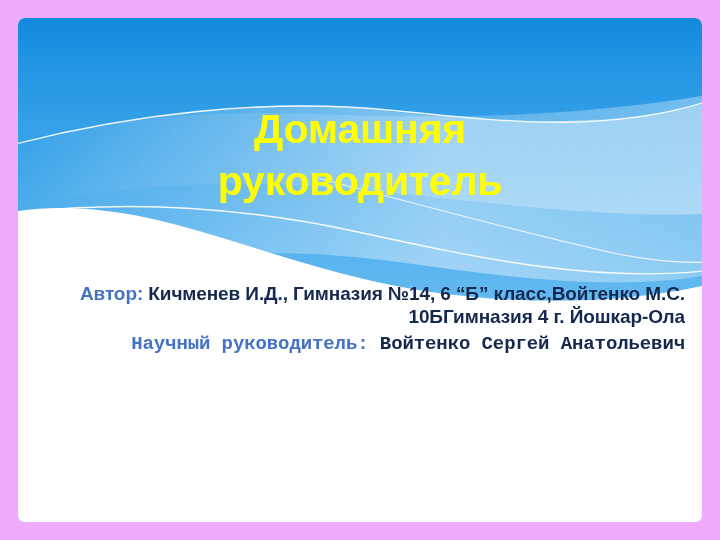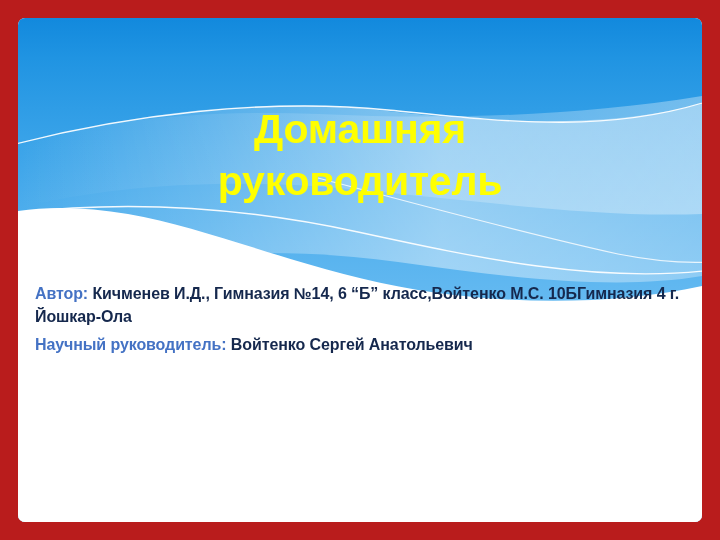--- a/index.html
+++ b/index.html
@@ -10,21 +10,21 @@
     height: 540px;
     overflow: hidden;
     background: #ffffff;
     font-family: "Liberation Sans", sans-serif;
   }
 
   #slide-root {
     position: relative;
     width: 720px;
     height: 540px;
-    background: #b91c1c;
+    background: #f0abfc;
   }
 
   
   #slide-canvas {
     position: absolute;
     left: 18px;
     top: 18px;
     width: 684px;
     height: 504px;
     border-radius: 7px;
@@ -79,36 +79,37 @@
 
   
   .body-block {
     position: absolute;
     left: 17px;
     top: 264px;
     width: 650px;
   }
   .body-para {
     font-family: "Liberation Sans", sans-serif;
-    font-size: 16px;
+    font-size: 19px;
     font-weight: bold;
     line-height: 23px;
     color: #15284d;
     margin: 0 0 1px 0;
     letter-spacing: -0.1px;
+    text-align: right;
   }
   .lbl {
     color: #4472C4;
     font-weight: bold;
   }
   .val {
     color: #15284d;
     font-weight: bold;
   }
-  .para-gap { margin-top: 5px; }
+  .para-gap { margin-top: 5px; font-family: Liberation Mono, monospace; }
 </style>
 </head>
 <body>
 
 <div id="slide-root">
 
   <div id="slide-canvas">
 
     <div class="sky"></div>
 

